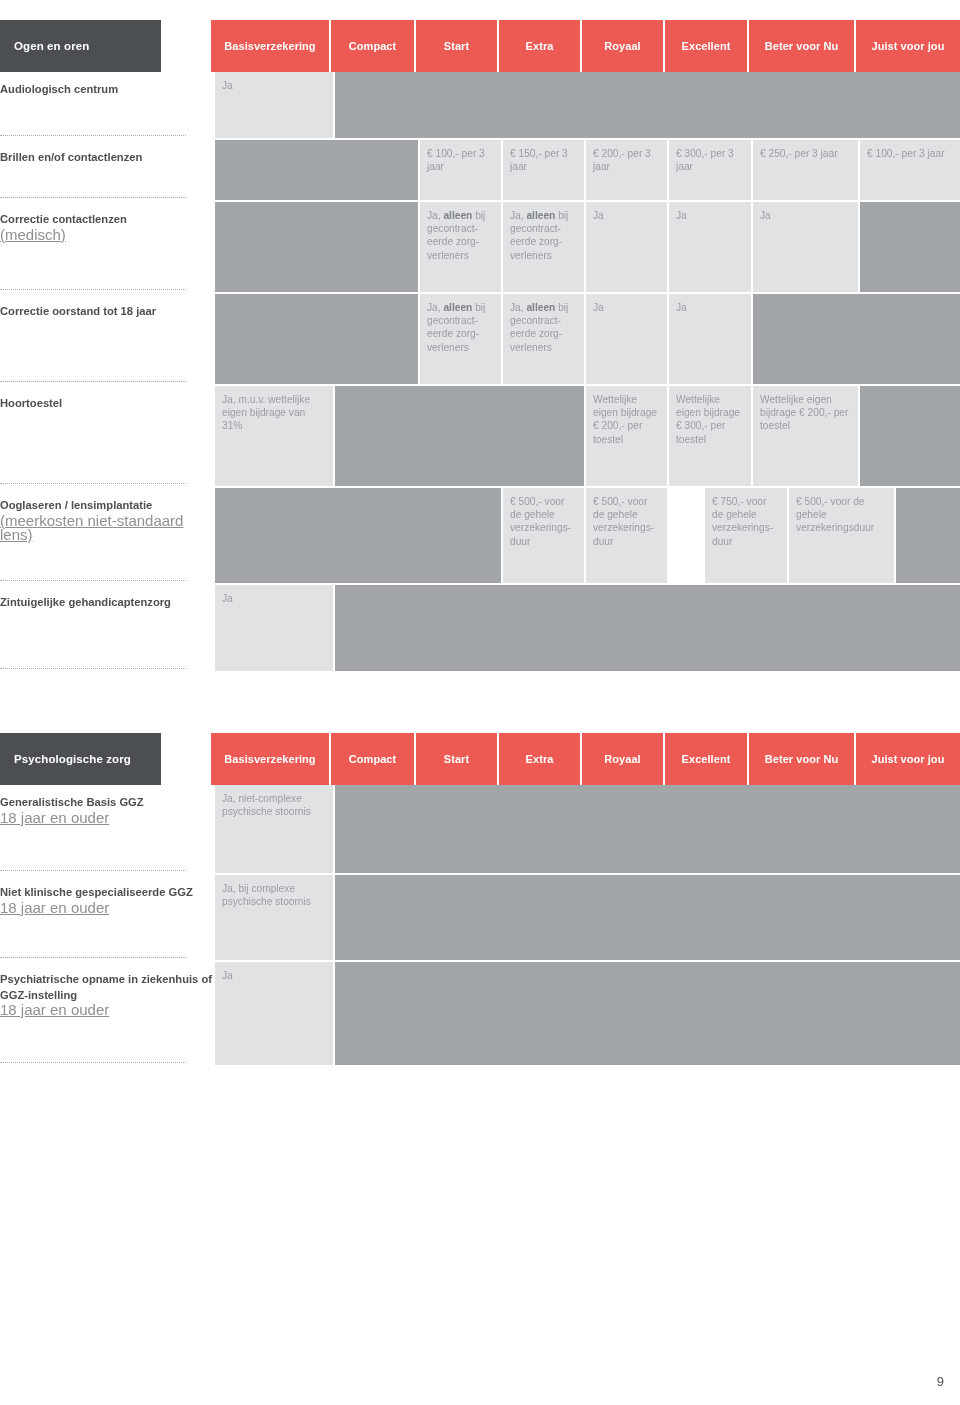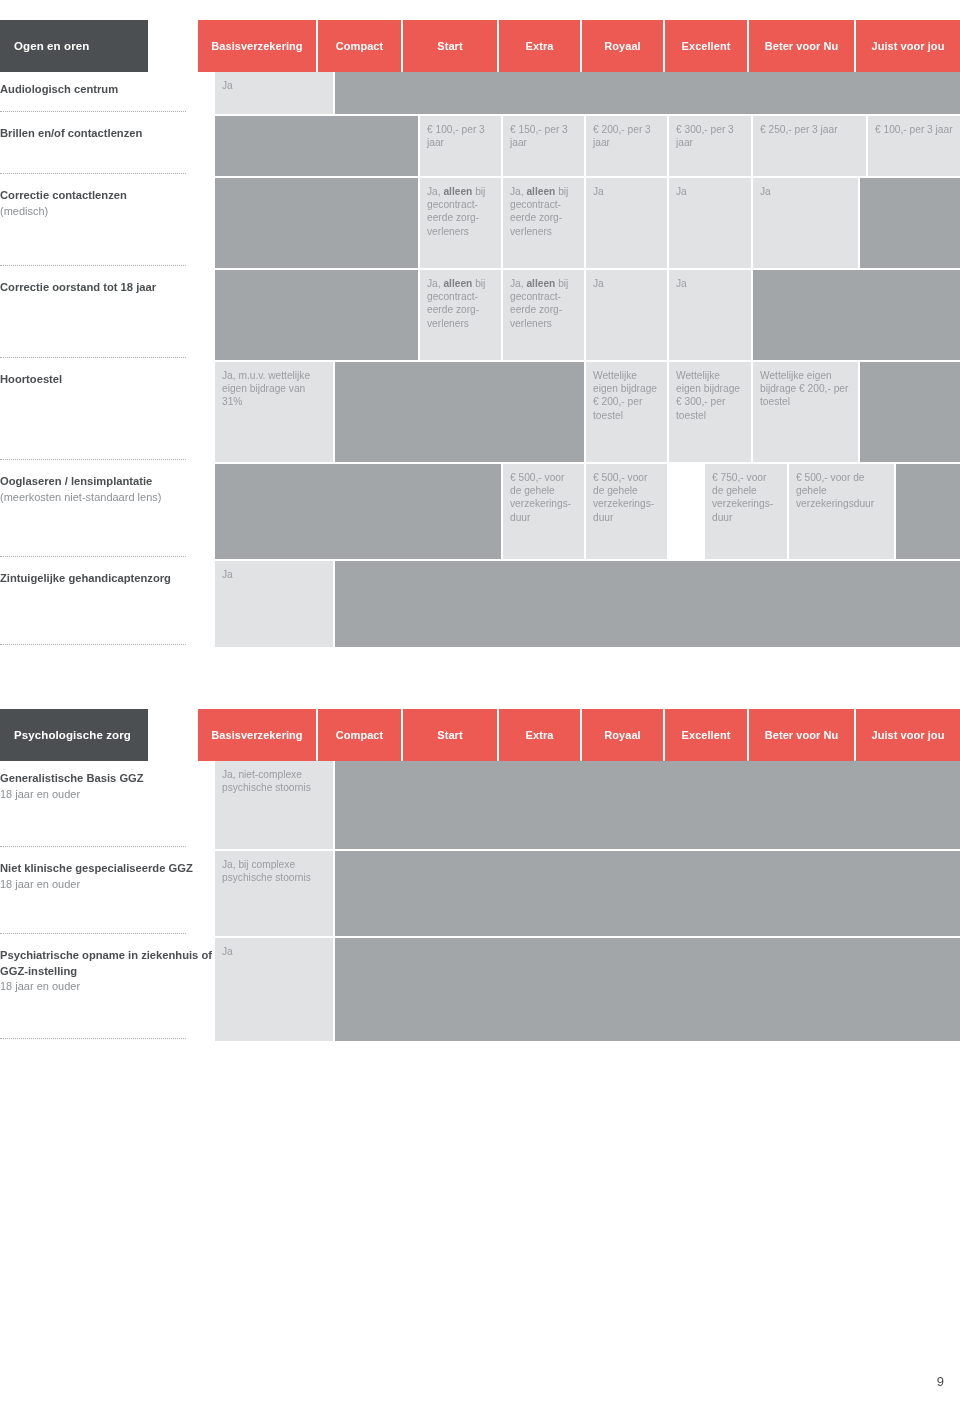--- a/index.html
+++ b/index.html
@@ -48,21 +48,21 @@
     font-weight: bold;
     display: flex;
     align-items: center;
     justify-content: center;
     text-align: center;
     letter-spacing: 0.05px;
   }
   
   .c0 { width: 118px; }
   .c1 { width: 83px; }
-  .c2 { width: 94px; }
+  .c2 { width: 81px; }
   .c3 { width: 81px; }
   .c4 { width: 81px; }
   .c5 { width: 82px; }
   .c6 { width: 105px; }
   .c7 { width: 104px; }
 
   
   .row {
     display: flex;
     width: 960px;
@@ -75,24 +75,25 @@
     padding-top: 10px;
     flex-shrink: 0;
   }
   .rowlabel .lbl-main {
     font-size: 11.2px;
     color: #4b4f51;
     font-weight: bold;
     line-height: 15.5px;
   }
   .rowlabel .lbl-sub {
-    font-size: 11px;
+    font-size: 15px;
     color: #8d9194;
     line-height: 14.5px;
     font-weight: normal;
+    text-decoration: underline;
   }
   .rowlabel .dotline {
     position: absolute;
     left: 0;
     bottom: 4px;
     width: 186px;
     border-bottom: 1.6px dotted #a8adb0;
   }
   .cells {
     display: flex;
@@ -139,42 +140,42 @@
           <div class="sh-cell c0">Basisverzekering</div>
           <div class="sh-cell c1">Compact</div>
           <div class="sh-cell c2">Start</div>
           <div class="sh-cell c3">Extra</div>
           <div class="sh-cell c4">Royaal</div>
           <div class="sh-cell c5">Excellent</div>
           <div class="sh-cell c6">Beter voor Nu</div>
           <div class="sh-cell c7">Juist voor jou</div>
         </div>
       </div>
-      <div class="row" style="height: 44px; border-radius: 26px;">
+      <div class="row" style="height: 68px; border-radius: 26px;">
         <div class="rowlabel">
           <div class="lbl-main">Audiologisch centrum</div>
           <div class="dotline"></div>
         </div>
         <div class="cells">
           <div class="cell" style="width: 118px; flex: 0 0 auto;">Ja</div>
           <div class="cell empty" style="width: 629px; flex: 0 0 auto;"></div>
         </div>
       </div>
       <div class="row" style="height: 62px;">
         <div class="rowlabel">
           <div class="lbl-main">Brillen en/of contactlenzen</div>
           <div class="dotline"></div>
         </div>
         <div class="cells">
           <div class="cell empty" style="width: 203px; flex: 0 0 auto;"></div>
           <div class="cell" style="width: 81px; flex: 0 0 auto;">€ 100,- per 3 jaar</div>
           <div class="cell" style="width: 81px; flex: 0 0 auto;">€ 150,- per 3 jaar</div>
           <div class="cell" style="width: 81px; flex: 0 0 auto;">€ 200,- per 3 jaar</div>
           <div class="cell" style="width: 82px; flex: 0 0 auto;">€ 300,- per 3 jaar</div>
-          <div class="cell" style="width: 113px; flex: 0 0 auto;">€ 250,- per 3 jaar</div>
+          <div class="cell" style="width: 105px; flex: 0 0 auto;">€ 250,- per 3 jaar</div>
           <div class="cell" style="width: 104px; flex: 0 0 auto;">€ 100,- per 3 jaar</div>
         </div>
       </div>
       <div class="row" style="height: 92px;">
         <div class="rowlabel">
           <div class="lbl-main">Correctie contactlenzen</div>
           <div class="lbl-sub">(medisch)</div>
           <div class="dotline"></div>
         </div>
         <div class="cells">

